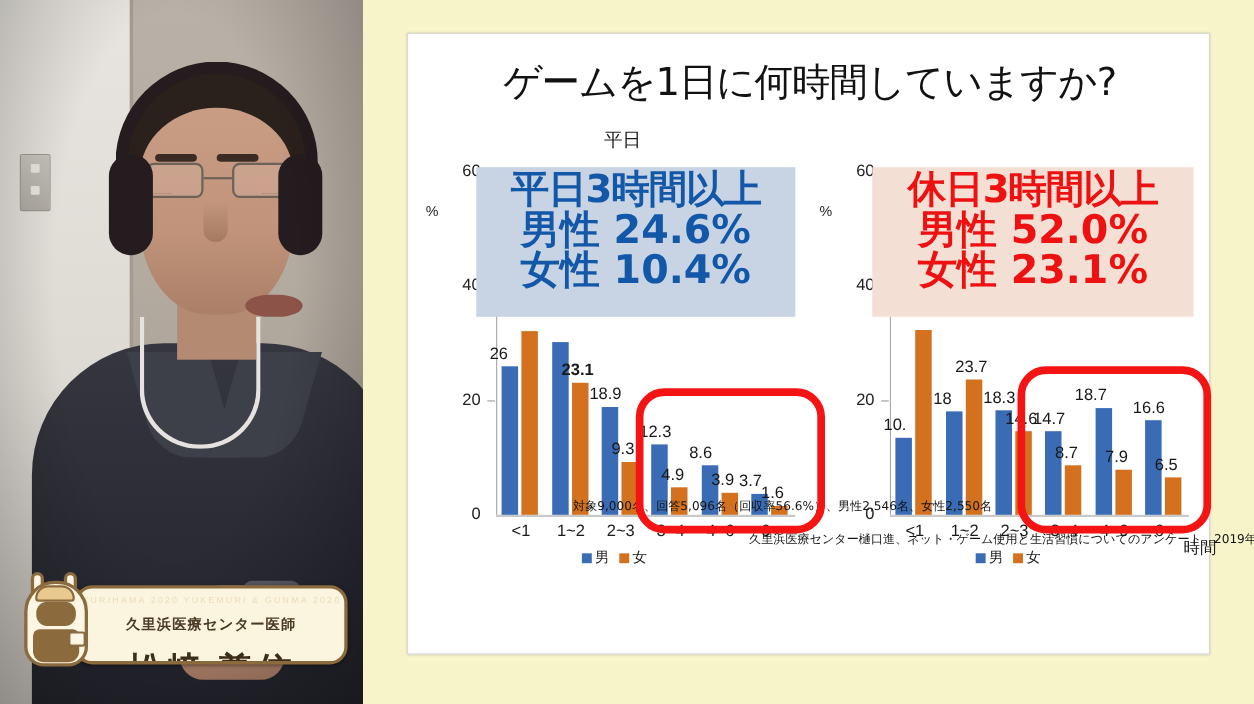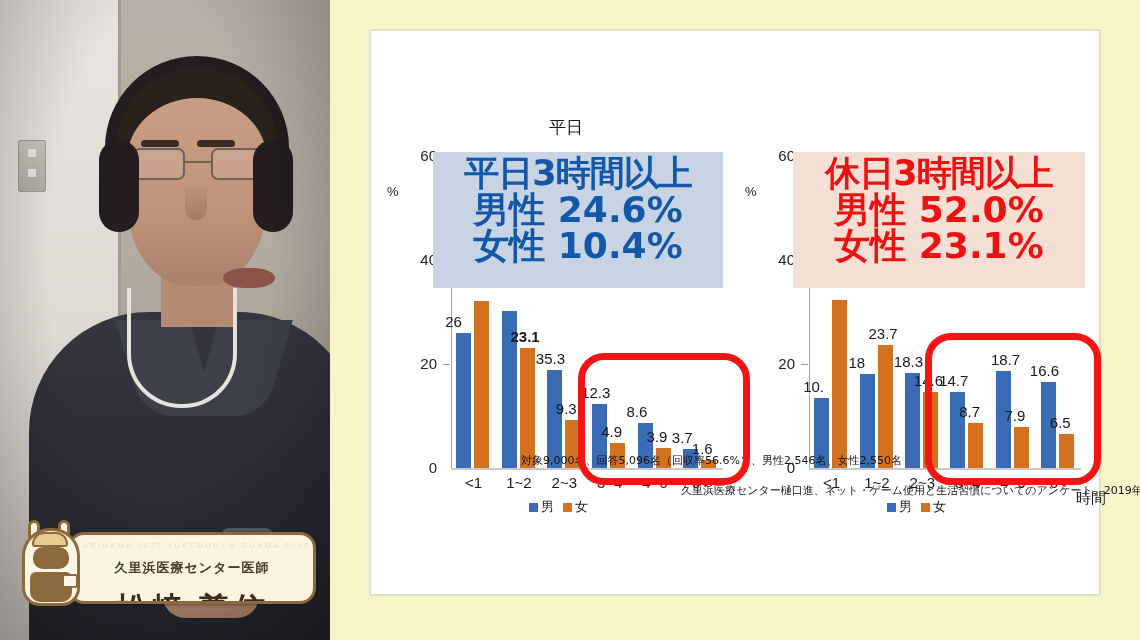--- a/index.html
+++ b/index.html
@@ -319,20 +319,21 @@
       <div class="mascot-hat"></div>
       <div class="mascot-face"></div>
       <div class="mascot-apron"></div>
       <div class="mascot-cup"></div>
     </div>
   </div>
 
   <div id="slide-bg"></div>
 
   <div id="slide">
+    <div id="slide-title">ゲームを1日に何時間していますか?</div>
     <div class="panel-title" id="panel-title-weekday">平日</div>
 
     <div class="chart-panel" id="chart-weekday">
         <div class="y-axis-unit">%</div>
         <div class="ytick" style="top: 322px;">0</div>
         <div class="ytick" style="top: 218px;">20</div>
         <div class="tickmark" style="top: 218px;"></div>
         <div class="ytick" style="top: 114px;">40</div>
         <div class="tickmark" style="top: 114px;"></div>
         <div class="ytick" style="top: 10px;">60</div>
@@ -347,21 +348,21 @@
         <div class="group" style="left: 115.5px; top: 10px;">
           <div class="bar m" style="height: 156.52px; background: rgb(58, 107, 181);"></div>
           <div class="bar f" style="height: 120.12px; background: rgb(212, 113, 30);"></div>
         </div>
         <div class="vlabel" style="left: 129.5px; top: 181.88px; font-weight: bold;">23.1</div>
         <div class="xlabel" style="left: 115.5px;">1~2</div>
         <div class="group" style="left: 160.833px; top: 10px;">
           <div class="bar m" style="height: 98.28px; background: rgb(58, 107, 181);"></div>
           <div class="bar f" style="height: 48.36px; background: rgb(212, 113, 30);"></div>
         </div>
-        <div class="vlabel" style="left: 154.833px; top: 203.72px;">35.3</div>
+        <div class="vlabel" style="left: 154.833px; top: 203.72px;">18.9</div>
         <div class="vlabel" style="left: 174.833px; top: 253.64px;">9.3</div>
         <div class="xlabel" style="left: 160.833px;">2~3</div>
         <div class="group" style="left: 206.167px; top: 10px;">
           <div class="bar m" style="height: 63.96px; background: rgb(58, 107, 181);"></div>
           <div class="bar f" style="height: 25.48px; background: rgb(212, 113, 30);"></div>
         </div>
         <div class="vlabel" style="left: 200.167px; top: 238.04px;">12.3</div>
         <div class="vlabel" style="left: 220.167px; top: 276.52px;">4.9</div>
         <div class="xlabel" style="left: 206.167px;">3~4</div>
         <div class="group" style="left: 251.5px; top: 10px;">
@@ -423,21 +424,21 @@
           <div class="bar m" style="height: 76.44px; background: rgb(58, 107, 181);"></div>
           <div class="bar f" style="height: 45.24px; background: rgb(212, 113, 30);"></div>
         </div>
         <div class="vlabel" style="left: 200.167px; top: 225.56px;">14.7</div>
         <div class="vlabel" style="left: 220.167px; top: 256.76px;">8.7</div>
         <div class="xlabel" style="left: 206.167px;">3~4</div>
         <div class="group" style="left: 251.5px; top: 10px;">
           <div class="bar m" style="height: 97.24px; background: rgb(58, 107, 181);"></div>
           <div class="bar f" style="height: 41.08px; background: rgb(212, 113, 30);"></div>
         </div>
-        <div class="vlabel" style="left: 252px; top: 204.76px; text-align: right;">18.7</div>
+        <div class="vlabel" style="left: 238px; top: 204.76px; text-align: right;">18.7</div>
         <div class="vlabel" style="left: 265.5px; top: 260.92px;">7.9</div>
         <div class="xlabel" style="left: 251.5px;">4~6</div>
         <div class="group" style="left: 296.833px; top: 10px;">
           <div class="bar m" style="height: 86.32px; background: rgb(58, 107, 181);"></div>
           <div class="bar f" style="height: 33.8px; background: rgb(212, 113, 30);"></div>
         </div>
         <div class="vlabel" style="left: 290.833px; top: 215.68px;">16.6</div>
         <div class="vlabel" style="left: 310.833px; top: 268.2px;">6.5</div>
         <div class="xlabel" style="left: 296.833px;">6&lt;</div>
         <div class="legend">

